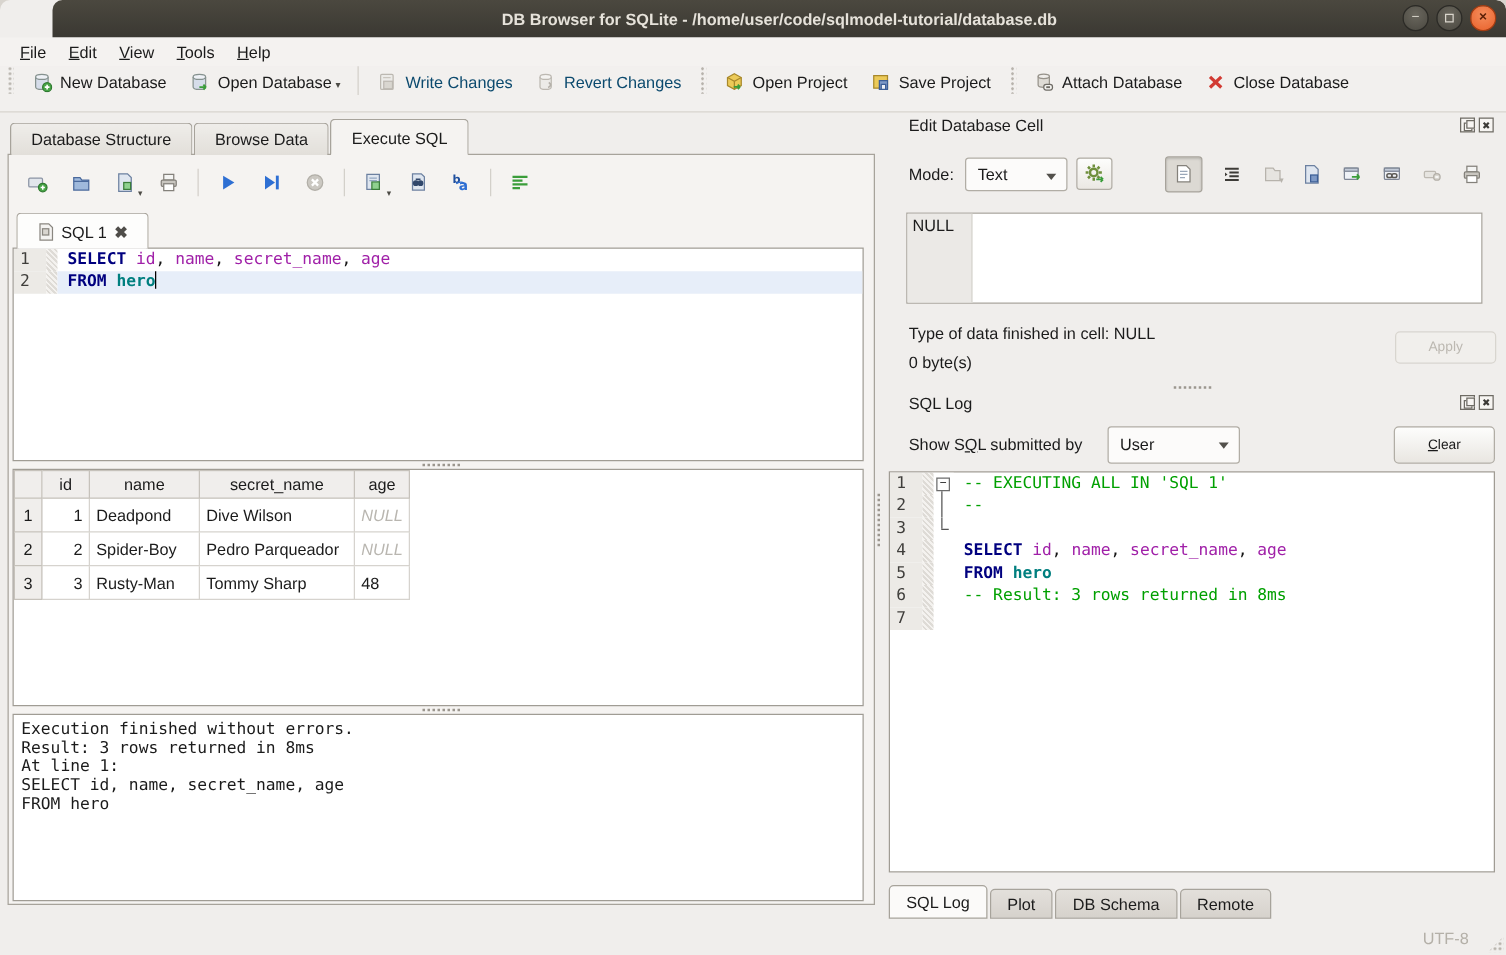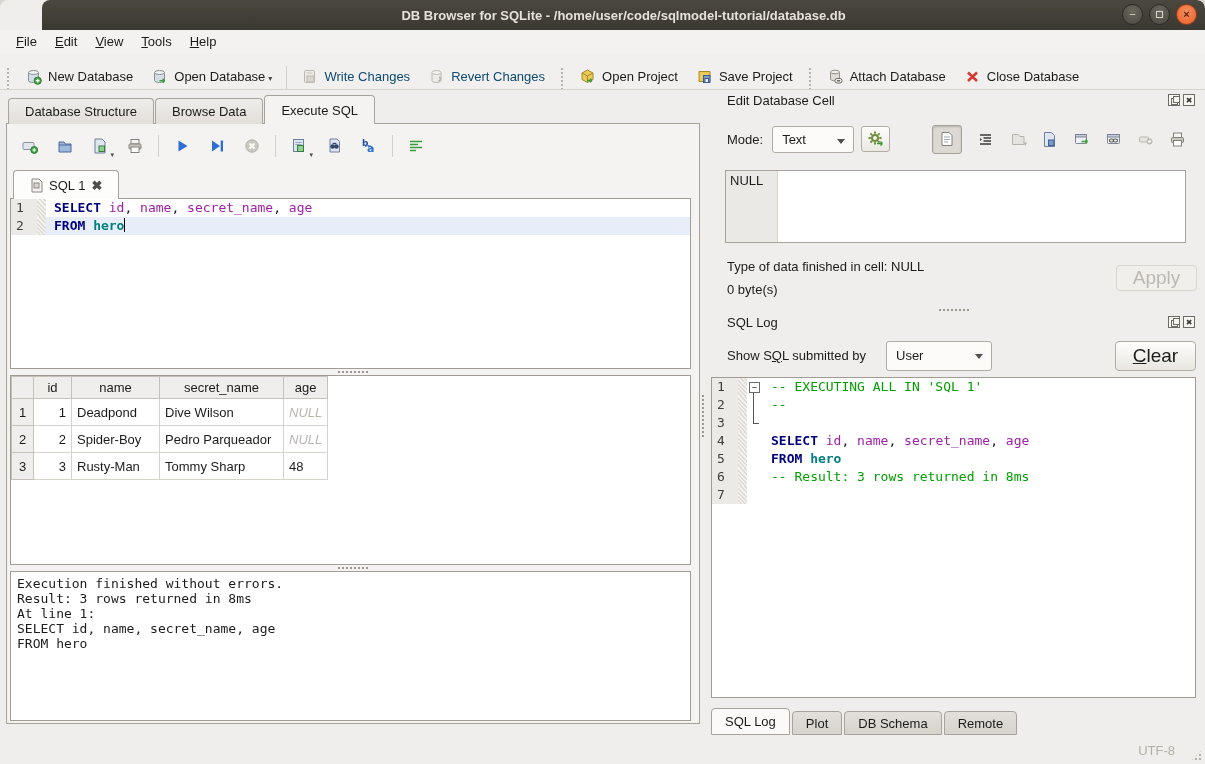--- a/index.html
+++ b/index.html
@@ -20,21 +20,21 @@
   .win-btn .sq { width:7px; height:7px; border:1px solid #d9d5cc; }
 
   
   .menubar { position:absolute; top:30px; left:0; right:0; height:23px; background:#f4f2f0;
     display:flex; align-items:center; padding-left:7px; }
   .menu-item { padding:2px 9px; }
   .menu-item u, .lbl u { text-decoration:underline; }
 
   
   .toolbar { position:absolute; top:53px; left:0; right:0; height:37px; background:#f2f0ee;
-    border-bottom:1px solid #d7d4ce; display:flex; align-items:flex-end; }
+    border-bottom:1px solid #d7d4ce; display:flex; align-items:flex-start; }
   .tb-handle { width:5px; height:22px; margin:0 5px 0 6px;
     background-image:radial-gradient(#b7b3ac 1px, transparent 1.2px); background-size:4px 4px; }
   .tb-item { display:flex; align-items:center; gap:6px; padding:4px 9px; border-radius:3px; white-space:nowrap; }
   .tb-item.disabled { color:#0c4a6e; }
   .tb-sep { width:1px; height:23px; background:#d3d0ca; margin:0 5px; }
   .ic { display:inline-flex; width:17px; height:17px; flex:none; }
   .caret-dn { font-size:8px; color:#4c4a45; align-self:flex-end; margin:0 0 2px -3px; }
 
   
   .content { position:absolute; top:90px; left:0; right:0; bottom:27px; }
@@ -121,21 +121,21 @@
   .cell-icons { margin-left:auto; display:flex; align-items:center; gap:15px; }
   .btn-ic { position:relative; display:flex; align-items:center; justify-content:center; }
   .pressed { width:30px; height:29px; background:#dcd9d3; border:1px solid #a7a39b; border-radius:3px; box-shadow:inset 0 1px 2px rgba(0,0,0,.18); }
 
   .cell-editor { position:absolute; top:80px; left:15px; right:11px; height:73px; border:1px solid #a7a39b; background:#fff; display:flex; }
   .cell-gutter { width:52px; background:#ebe9e6; border-right:1px solid #d8d5d0; padding:2px 0 0 4px; }
 
   .cell-info { position:absolute; top:167px; left:17px; right:0; height:55px; }
   .cell-info .line1 { position:absolute; top:2px; }
   .cell-info .line2 { position:absolute; top:25px; }
-  .btn { border-radius:4px; font-size:19px; display:flex; align-items:center; justify-content:center; }
+  .btn { border-radius:4px; font-size:11px; display:flex; align-items:center; justify-content:center; }
   .btn.disabled { position:absolute; right:0; top:8px; width:81px; height:26px; background:#f1efec; border:1px solid #d8d5cf; color:#bcb8b1; }
   .btn.normal { background:linear-gradient(#fdfdfc,#e9e6e1); border:1px solid #b1ada5; color:#1b1b1b; }
 
   .rsplit { position:absolute; top:216px; left:0; right:0; height:8px; display:flex; align-items:center; justify-content:center; }
   .rsplit .dots { width:30px; border-top:2px dotted #9b968e; }
 
   .filter-row { position:absolute; top:250px; left:17px; right:1px; height:31px; display:flex; align-items:center; }
   .combo.user { position:absolute; left:159px; width:106px; height:30px; }
   .btn.clear { position:absolute; right:0; width:81px; height:30px; }
 

